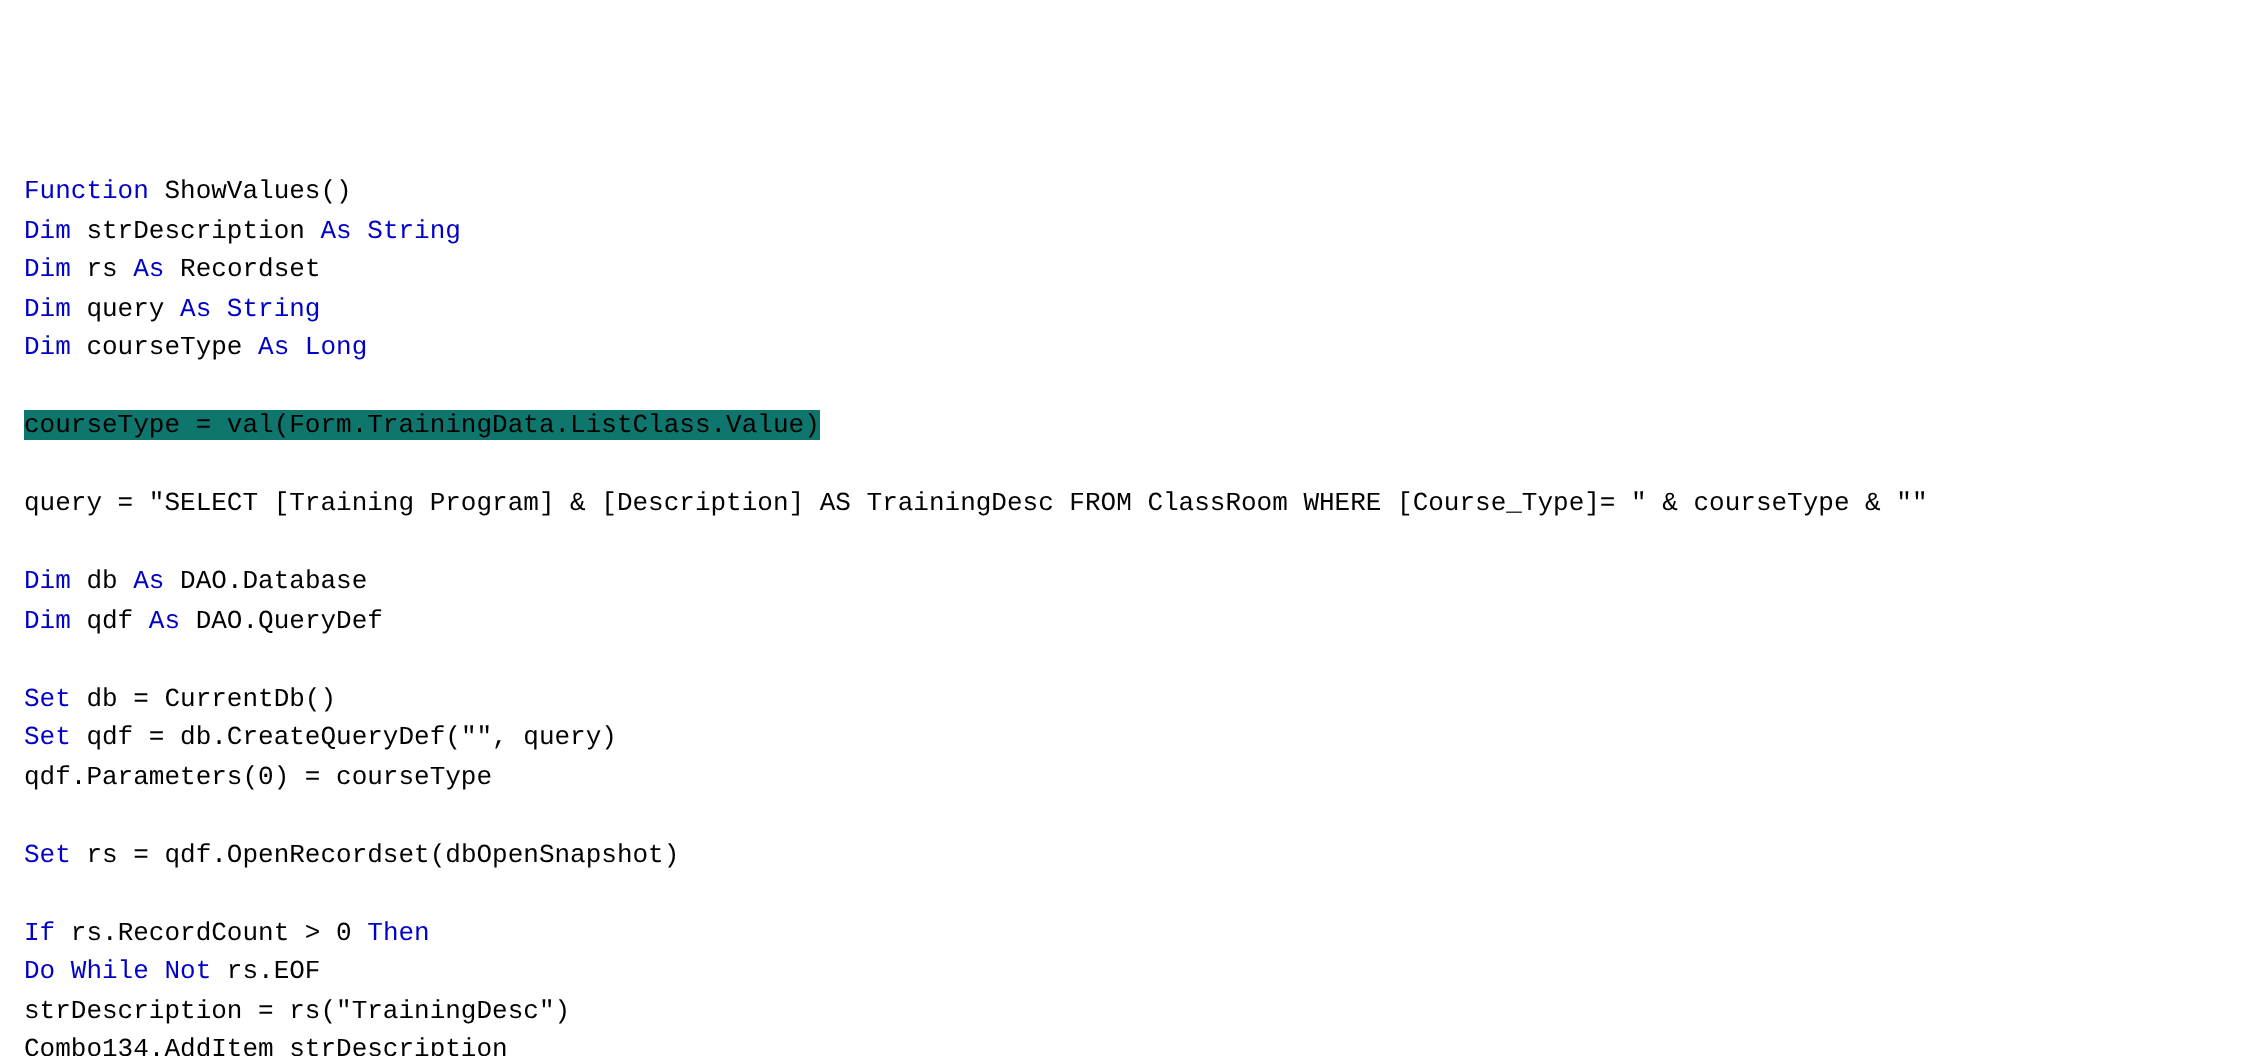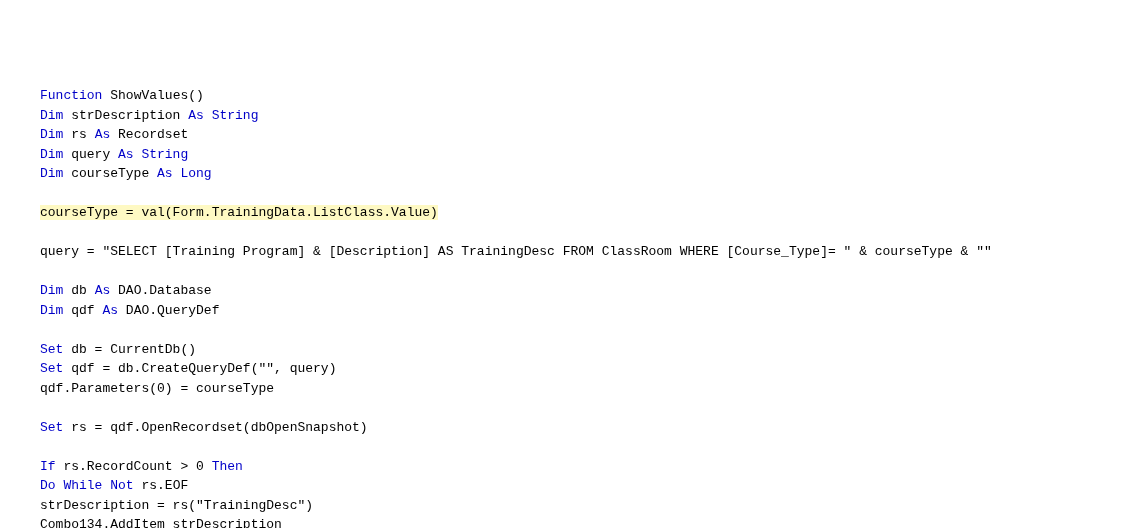--- a/index.html
+++ b/index.html
@@ -6,22 +6,22 @@
       margin: 0;
       padding: 8px 12px;
       font-family: "Courier New", Courier, monospace;
       font-size: 13px;
       line-height: 1.5;
       background: #ffffff;
       color: #000000;
       white-space: pre;
     }
     .kw { color: #0000c8; }
-    .hl { background-color: #fef9c3; }
-    .line { display: block; margin-left: 28px; }
+    .hl { background-color: #0f766e; }
+    .line { display: block; }
   </style>
 </head>
 <body>
 
 
 
 <span class="line"><span class="kw">Function</span><span> ShowValues()</span></span><span class="line"><span class="kw">Dim</span><span> strDescription </span><span class="kw">As String</span></span><span class="line"><span class="kw">Dim</span><span> rs </span><span class="kw">As</span><span> Recordset</span></span><span class="line"><span class="kw">Dim</span><span> query </span><span class="kw">As String</span></span><span class="line"><span class="kw">Dim</span><span> courseType </span><span class="kw">As Long</span></span><span class="line"> </span><span class="line"><span class="hl">courseType = val(Form.TrainingData.ListClass.Value)</span></span><span class="line"> </span><span class="line"><span>query = "SELECT [Training Program] &amp; [Description] AS TrainingDesc FROM ClassRoom WHERE [Course_Type]= " &amp; courseType &amp; ""</span></span><span class="line"> </span><span class="line"><span class="kw">Dim</span><span> db </span><span class="kw">As</span><span> DAO.Database</span></span><span class="line"><span class="kw">Dim</span><span> qdf </span><span class="kw">As</span><span> DAO.QueryDef</span></span><span class="line"> </span><span class="line"><span class="kw">Set</span><span> db = CurrentDb()</span></span><span class="line"><span class="kw">Set</span><span> qdf = db.CreateQueryDef("", query)</span></span><span class="line"><span>qdf.Parameters(0) = courseType</span></span><span class="line"> </span><span class="line"><span class="kw">Set</span><span> rs = qdf.OpenRecordset(dbOpenSnapshot)</span></span><span class="line"> </span><span class="line"><span class="kw">If</span><span> rs.RecordCount &gt; 0 </span><span class="kw">Then</span></span><span class="line"><span class="kw">Do While Not</span><span> rs.EOF</span></span><span class="line"><span>strDescription = rs("TrainingDesc")</span></span><span class="line"><span>Combo134.AddItem strDescription</span></span>
 
 
 

